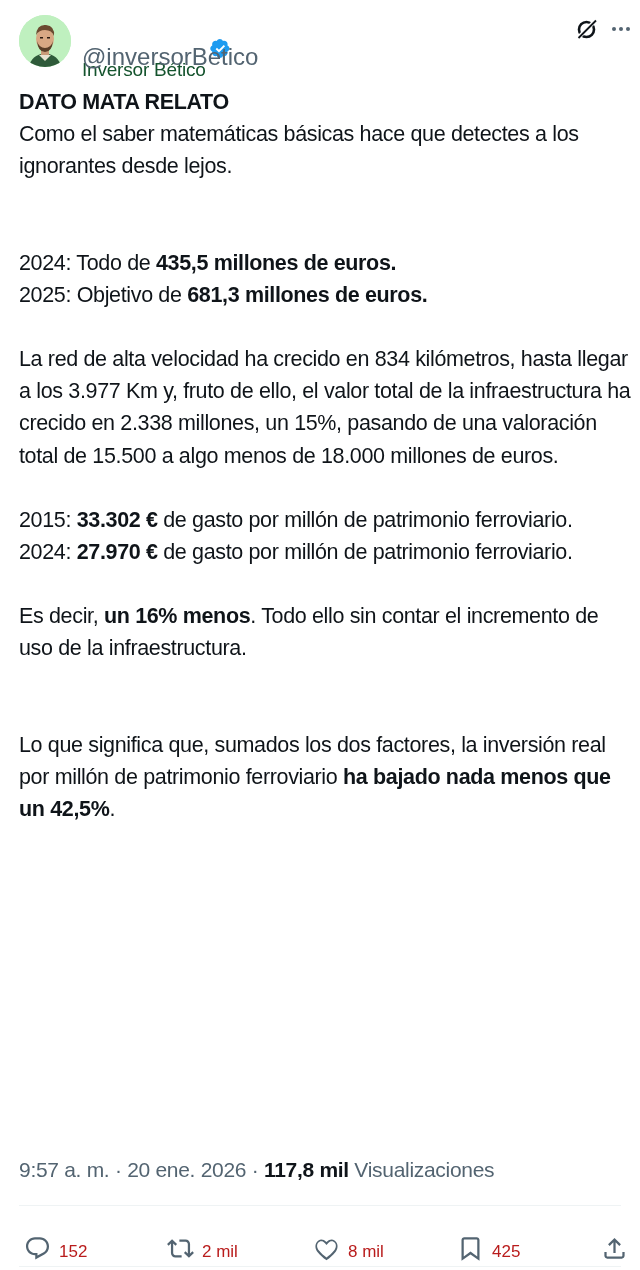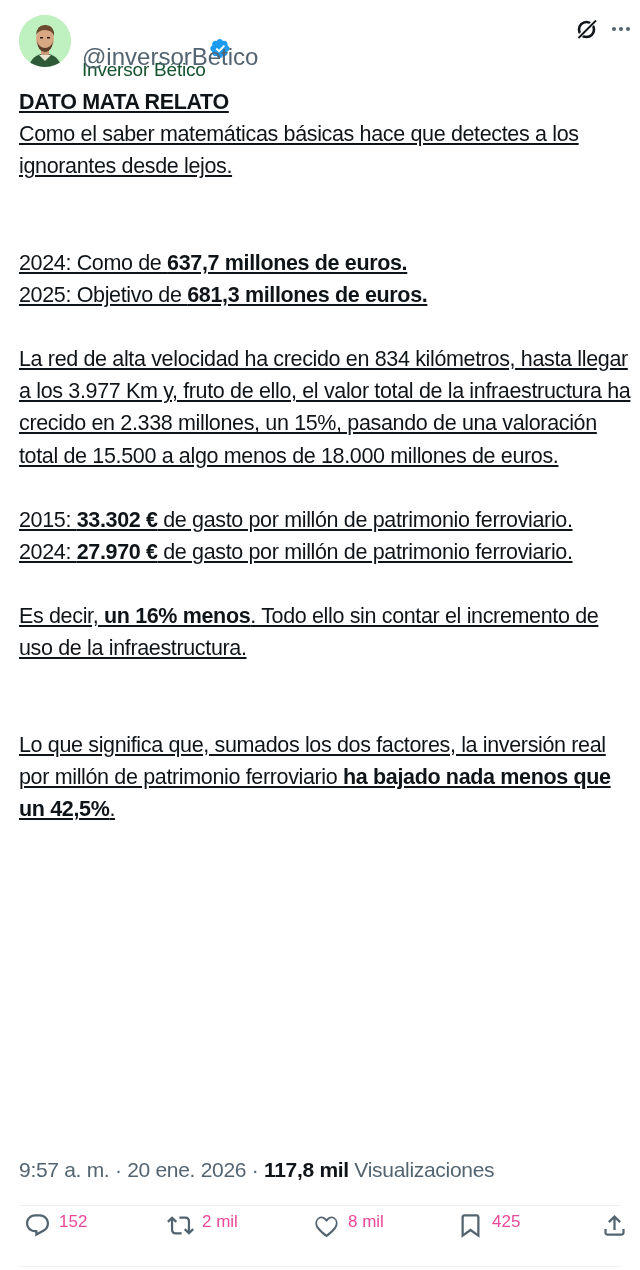--- a/index.html
+++ b/index.html
@@ -11,31 +11,31 @@
     .avatar svg { width: 52px; height: 52px; display: block; }
     .name-row { position: absolute; left: 82px; top: 16px; display: flex; align-items: center; }
     .display-name { font-size: 19px; font-weight: normal; color: #14532d; letter-spacing: -0.2px; margin-top: 43px; }
     .verified { margin-left: 4px; width: 21px; height: 21px; display: inline-block; }
     .handle { position: absolute; left: 82px; top: 43px; font-size: 24px; color: #536471; }
     .grok-btn { position: absolute; left: 574px; top: 16px; width: 26px; height: 26px; }
     .more-btn { position: absolute; left: 608px; top: 18px; width: 26px; height: 22px; display: flex; align-items: center; justify-content: center; gap: 3px; }
     .more-btn span { width: 4px; height: 4px; border-radius: 50%; background: #536471; display: block; }
 
     .body-text { position: absolute; left: 19px; top: 86px; width: 615px; font-size: 21.5px; line-height: 32.2px; color: #0f1419; letter-spacing: -0.35px; }
-    .p { display: block; text-decoration: underline; }
+    .p { display: block; }
     .gap { height: 32px; }
     b { font-weight: bold; }
 
     .meta { position: absolute; left: 19px; top: 1158px; font-size: 21px; color: #536471; letter-spacing: -0.3px; }
     .meta b { color: #0f1419; font-weight: bold; }
 
     .divider { position: absolute; left: 19px; width: 602px; height: 1px; background: #eff3f4; }
 
     .actions { position: absolute; left: 0; top: 1212px; width: 640px; height: 50px; }
-    .action { position: absolute; top: 0; height: 50px; display: flex; align-items: flex-start; color: #ec4899; font-size: 17px; }
+    .action { position: absolute; top: 0; height: 50px; display: flex; align-items: flex-end; color: #b91c1c; font-size: 17px; }
     .action svg { width: 27px; height: 27px; fill: #536471; }
     .action .count { margin-left: 8px; }
   </style>
 </head>
 <body>
 
 <div class="header">
   <div class="avatar">
     <svg viewBox="0 0 52 52">
       <rect width="52" height="52" fill="#bff0bf"></rect>
@@ -72,21 +72,21 @@
       <span></span>
       <span></span>
   </div>
 </div>
 
 <div class="body-text">
   <span class="p"><b>DATO MATA RELATO</b></span>
   <span class="p">Como el saber matemáticas básicas hace que detectes a los ignorantes desde lejos.</span>
   <div class="gap"></div>
   <div class="gap"></div>
-  <span class="p"><span>2024: Como de </span><b>637,7 millones de euros.</b></span>
+  <span class="p"><span>2024: Todo de </span><b>435,5 millones de euros.</b></span>
   <span class="p"><span>2025: Objetivo de </span><b>681,3 millones de euros.</b></span>
   <div class="gap"></div>
   <span class="p">La red de alta velocidad ha crecido en 834 kilómetros, hasta llegar a los 3.977 Km y, fruto de ello, el valor total de la infraestructura ha crecido en 2.338 millones, un 15%, pasando de una valoración total de 15.500 a algo menos de 18.000 millones de euros.</span>
   <div class="gap"></div>
   <span class="p" style="white-space:nowrap"><span>2015: </span><b>33.302 €</b><span> de gasto por millón de patrimonio ferroviario.</span></span>
   <span class="p" style="white-space:nowrap"><span>2024: </span><b>27.970 €</b><span> de gasto por millón de patrimonio ferroviario.</span></span>
   <div class="gap"></div>
   <span class="p"><span>Es decir, </span><b>un 16% menos</b><span>. Todo ello sin contar el incremento de uso de la infraestructura.</span></span>
   <div class="gap"></div>
   <div class="gap"></div>

